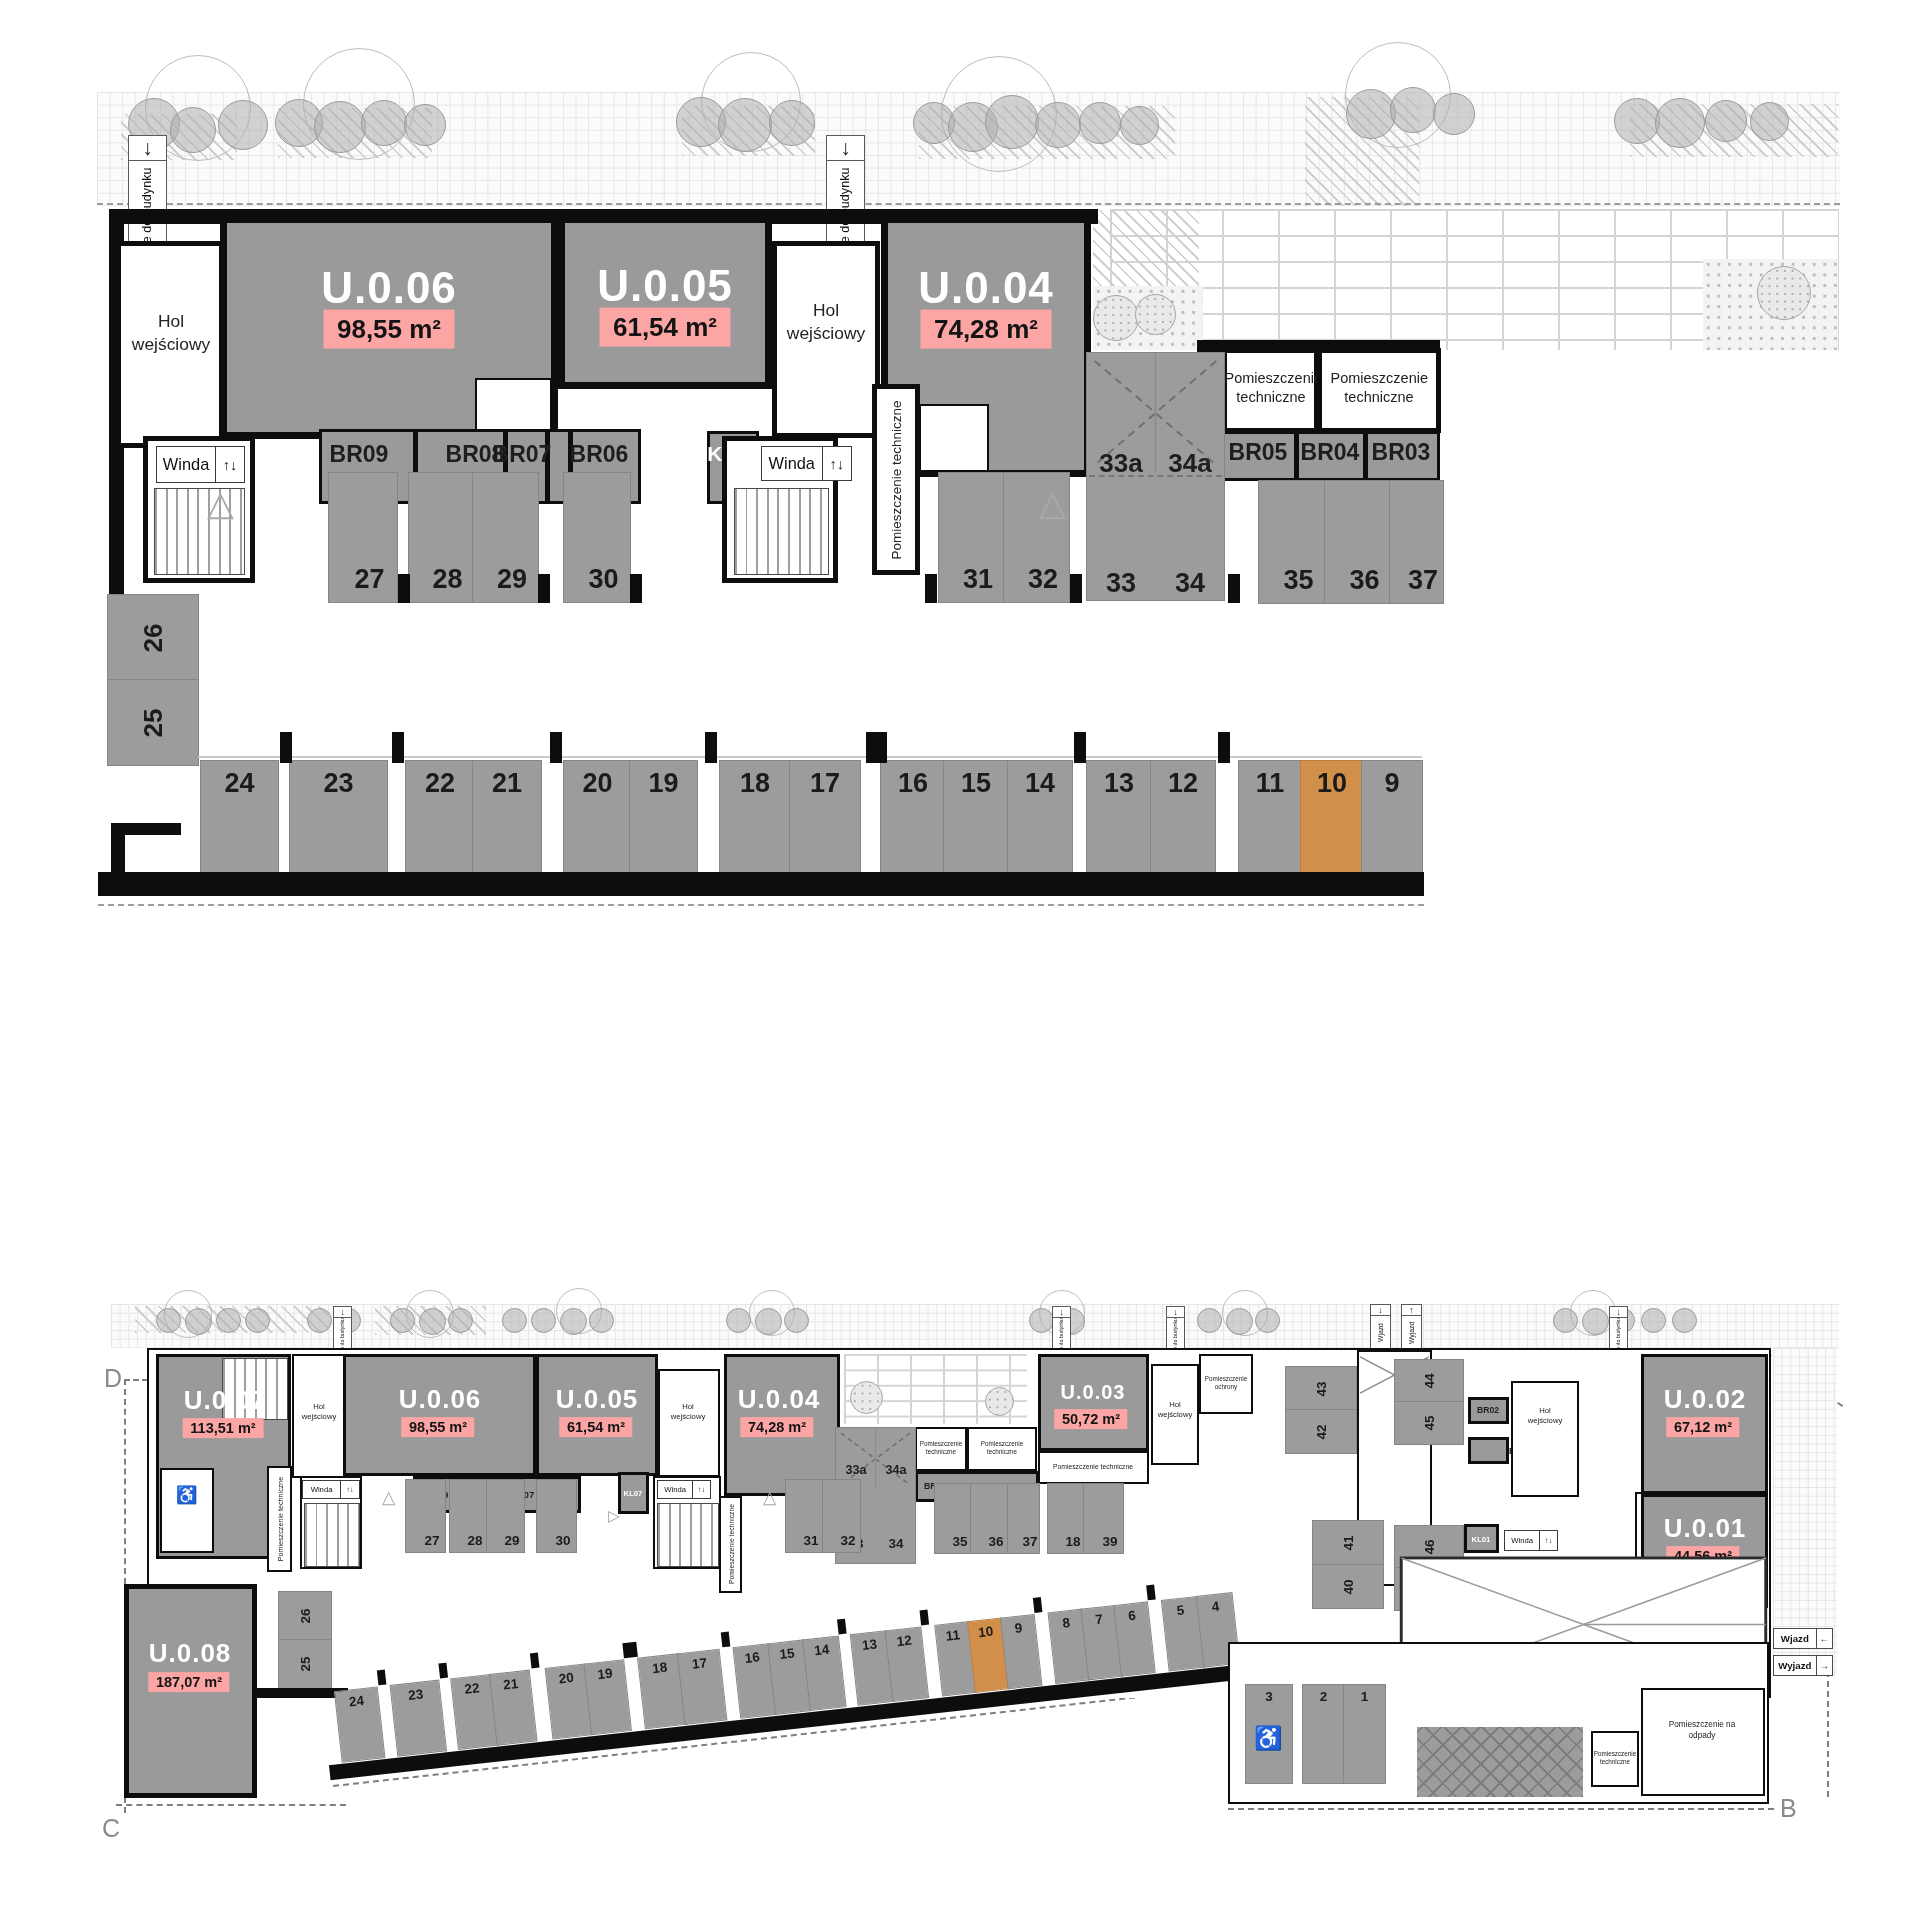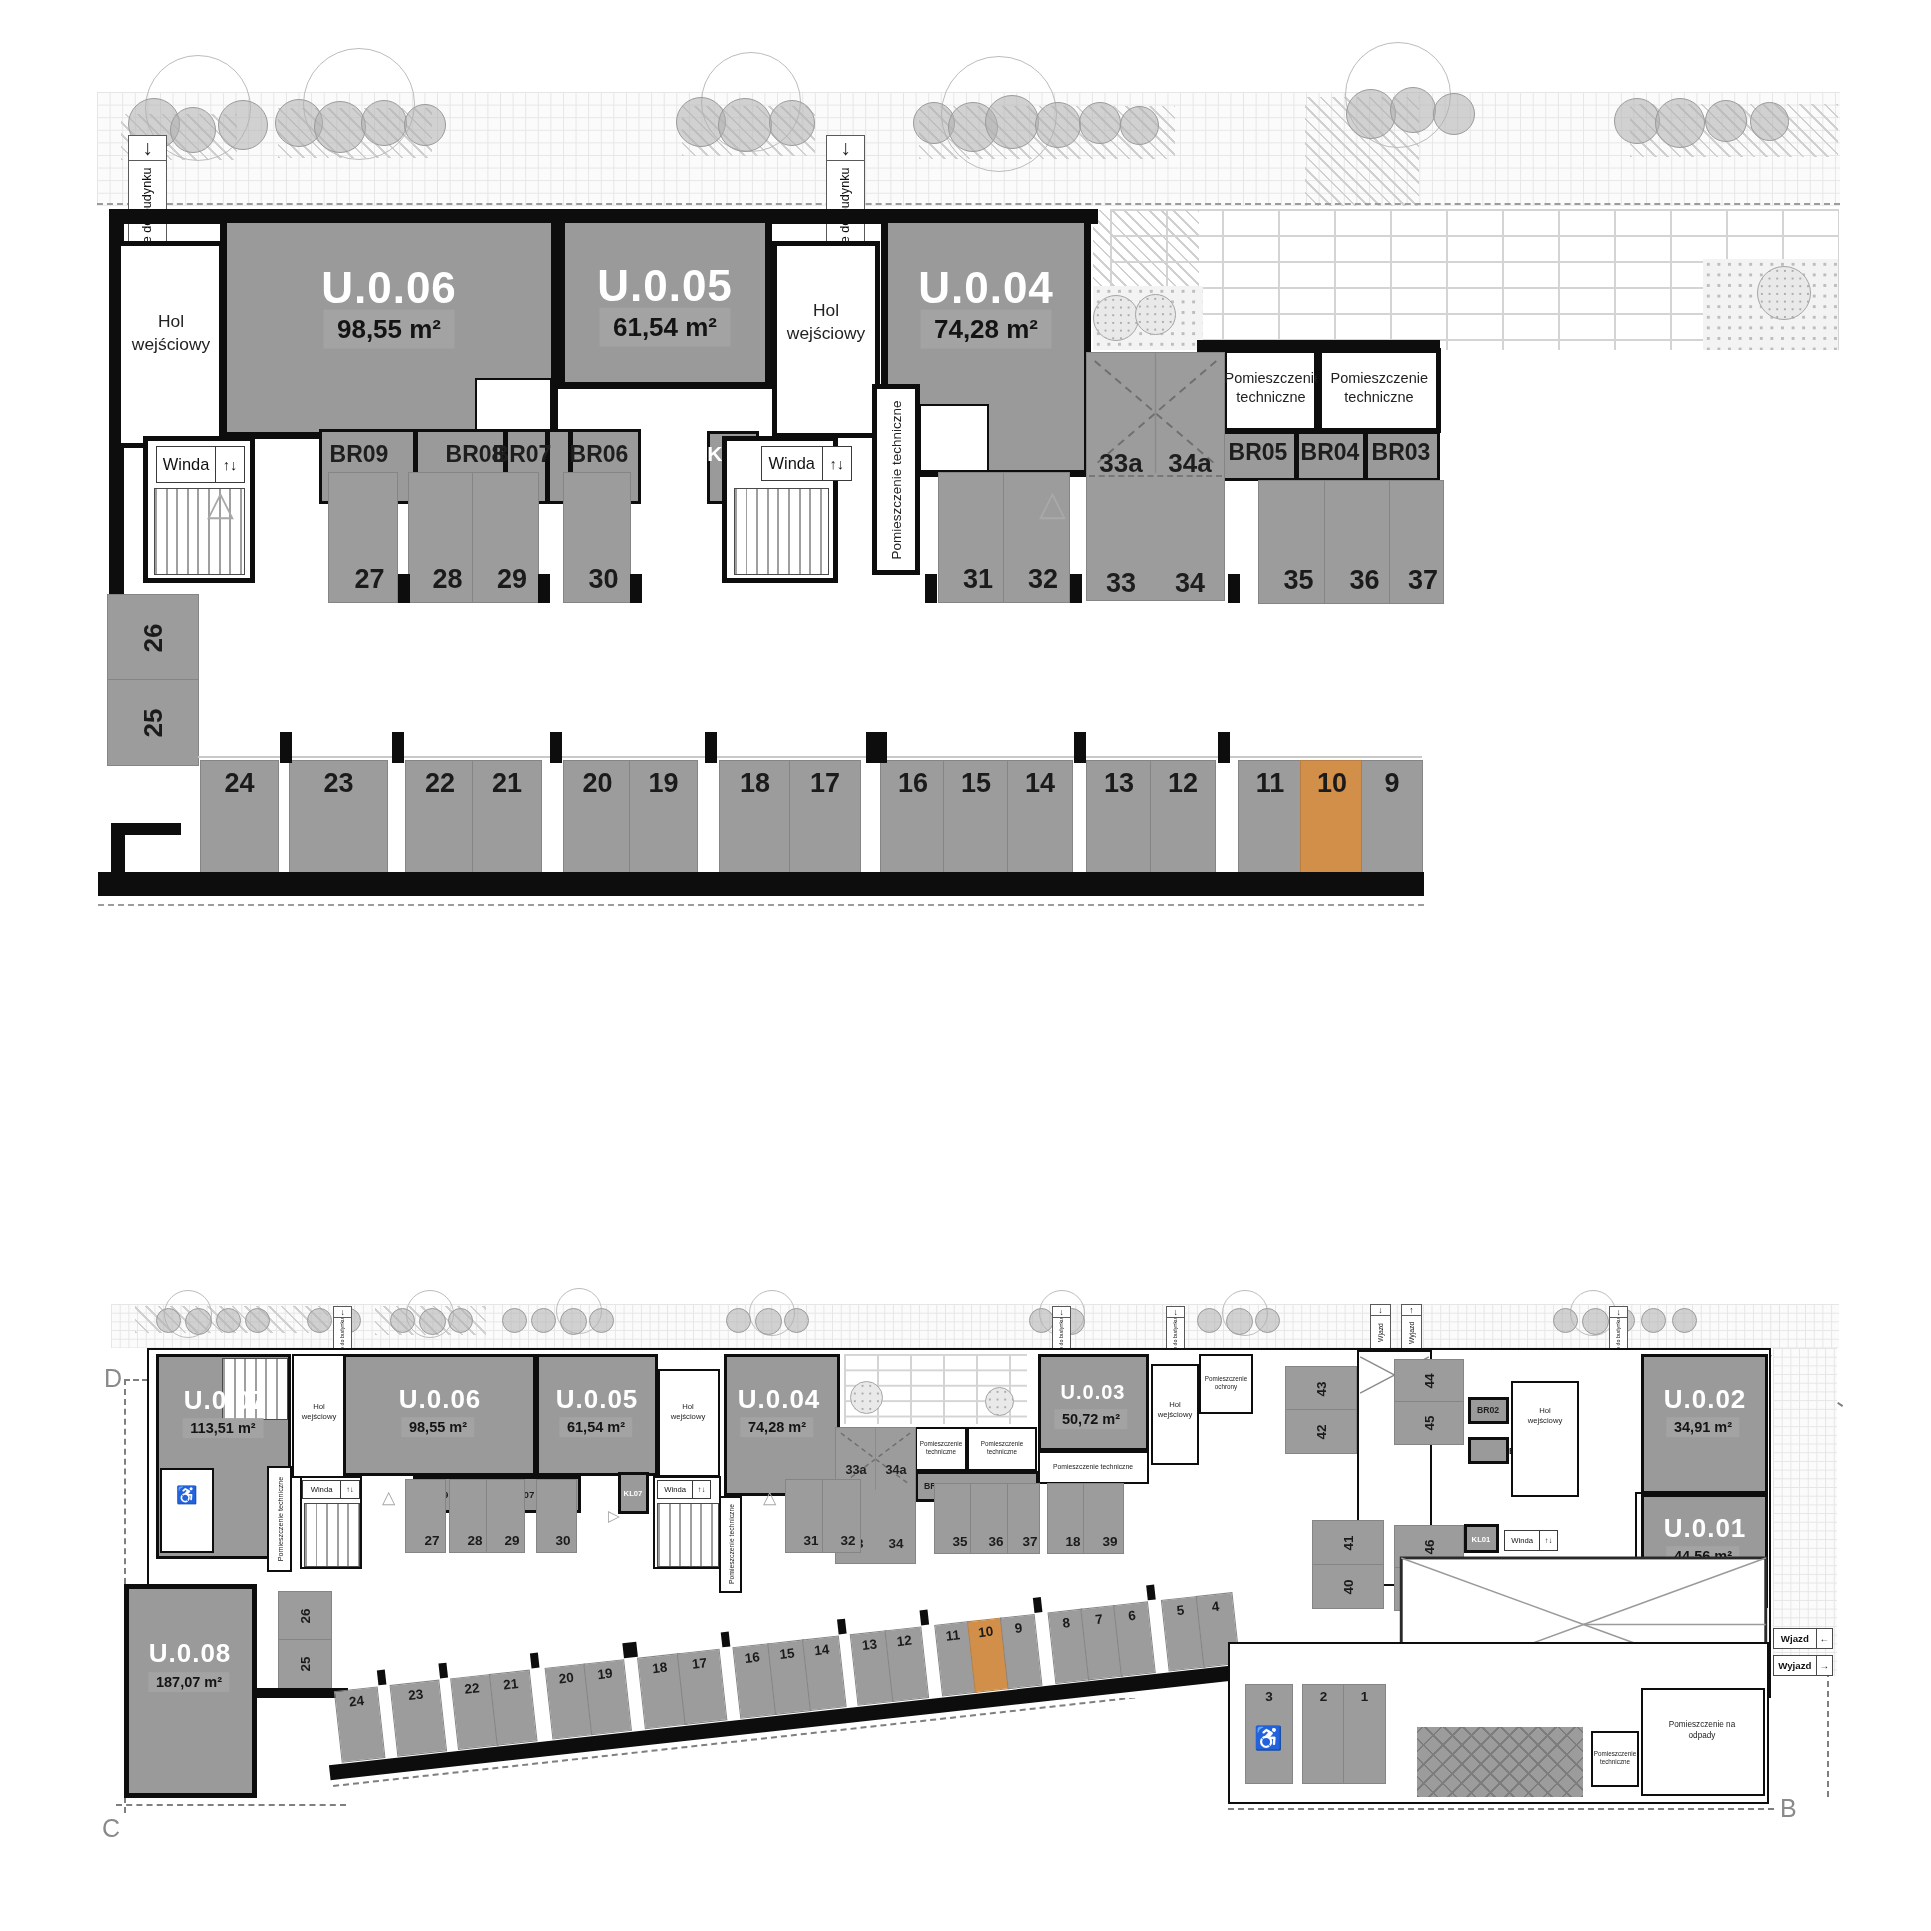--- a/index.html
+++ b/index.html
@@ -26,21 +26,21 @@
   .st.hl{background:#D28F4A;outline-color:#b97f42;}
   .st span{position:absolute;left:0;right:0;text-align:center;color:#1b1b1b;font-weight:700;}
   .nb span{bottom:6.8px;font-size:27px;padding-left:13px;}
   .nt span{top:6.8px;font-size:27px;}
   .ov.nt span{top:3.9px;font-size:13.5px;}
   .ov.nb span{bottom:3.9px;font-size:13.5px;}
   .nr span{top:50%;left:50%;transform:translate(-50%,-50%) rotate(-90deg);font-size:13.5px;}
   .stub{position:absolute;background:#0d0d0d;}
   
   .ul{position:absolute;transform:translate(-50%,-50%);color:#fff;font-weight:700;white-space:nowrap;letter-spacing:1px;}
-  .chip{position:absolute;transform:translate(-50%,-50%);background:#a3a3a3;color:#141414;font-weight:700;white-space:nowrap;padding:3.9px 13.5px;}
+  .chip{position:absolute;transform:translate(-50%,-50%);background:#fca5a5;color:#141414;font-weight:700;white-space:nowrap;padding:3.9px 13.5px;}
   .sl{position:absolute;transform:translate(-50%,-50%);color:#222;text-align:center;line-height:1.3;}
   .vl{position:absolute;transform:translate(-50%,-50%) rotate(-90deg);color:#222;white-space:nowrap;text-align:center;}
   .brl{position:absolute;transform:translate(-50%,-50%);color:#1e1e1e;font-weight:700;white-space:nowrap;}
   .crn{position:absolute;color:#8a8a8a;font-size:25px;}
   .tri{position:absolute;color:#a9a9a9;}
   
   .wb{position:absolute;background:#fff;border:1.9px solid #3a3a3a;display:flex;box-sizing:border-box;}
   .wb .t{flex:1;display:flex;align-items:center;justify-content:center;color:#111;}
   .wb .a{width:32%;border-left:1.9px solid #3a3a3a;display:flex;align-items:center;justify-content:center;color:#111;}
   
@@ -468,21 +468,21 @@
     <div class="wb" style="left:1504px;top:564px;width:54px;height:21px">
         <div class="t" style="font-size:7.7px">Winda</div>
         <div class="a" style="font-size:7.7px">↑↓</div>
       </div>
     <div class="stairs" style="left:1502px;top:593px;width:81px;height:50px"></div>
     <div class="wro" style="left:1635px;top:526px;width:25px;height:108px"></div>
     <div class="vl" style="left:1647px;top:580px;font-size:7.2px">Pomieszczenie techniczne</div>
 
     <div class="rmo" style="left:1641px;top:388px;width:127px;height:140px"></div>
     <div class="ul" style="left:1705px;top:433px;font-size:26px">U.0.02</div>
-    <div class="chip" style="left:1703px;top:461px;font-size:14.5px;padding:1.9px 7.7px">34,91 m²</div>
+    <div class="chip" style="left:1703px;top:461px;font-size:14.5px;padding:1.9px 7.7px">67,12 m²</div>
     <div class="rmo" style="left:1641px;top:528px;width:127px;height:114px"></div>
     <div class="ul" style="left:1705px;top:562px;font-size:26px">U.0.01</div>
     <div class="chip" style="left:1703px;top:590px;font-size:14.5px;padding:1.9px 7.7px">44,56 m²</div>
     <div class="grid" style="left:1773px;top:382px;width:64px;height:328px;background-size:8.7px 8.7px"></div>
 
     <div class="wro" style="left:300px;top:510px;width:62px;height:93px"></div>
     <div class="wb" style="left:302px;top:514px;width:58px;height:19.3px">
         <div class="t" style="font-size:7.7px">Winda</div>
         <div class="a" style="font-size:7.7px">↑↓</div>
       </div>

